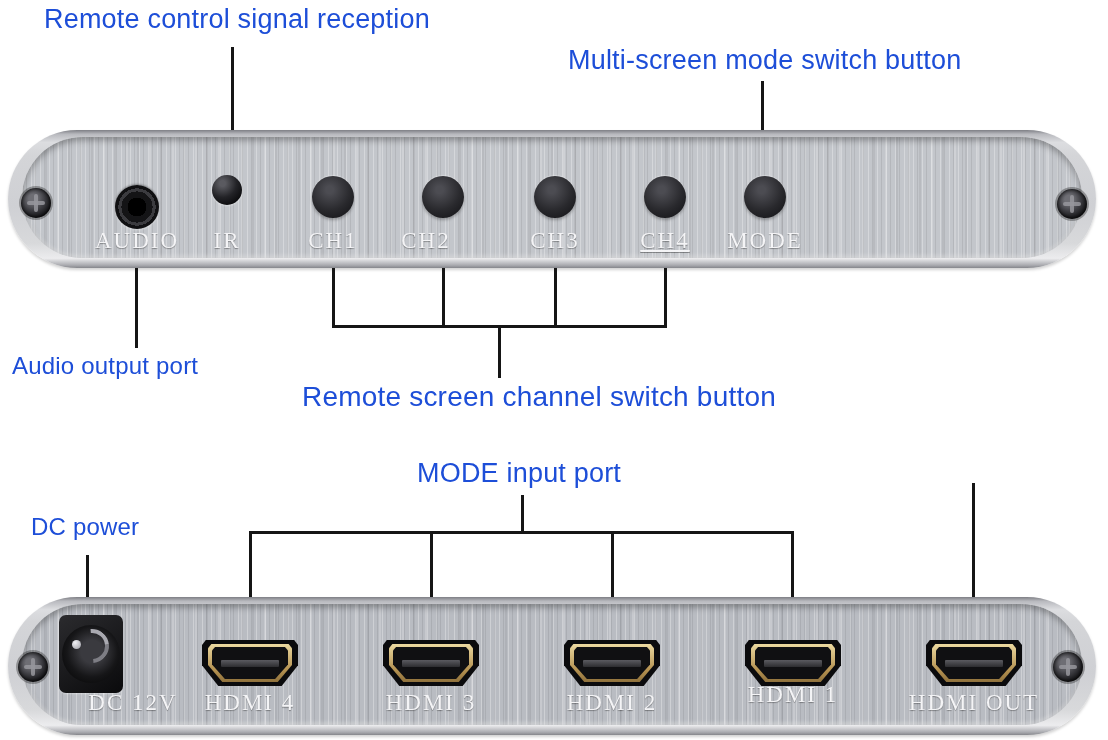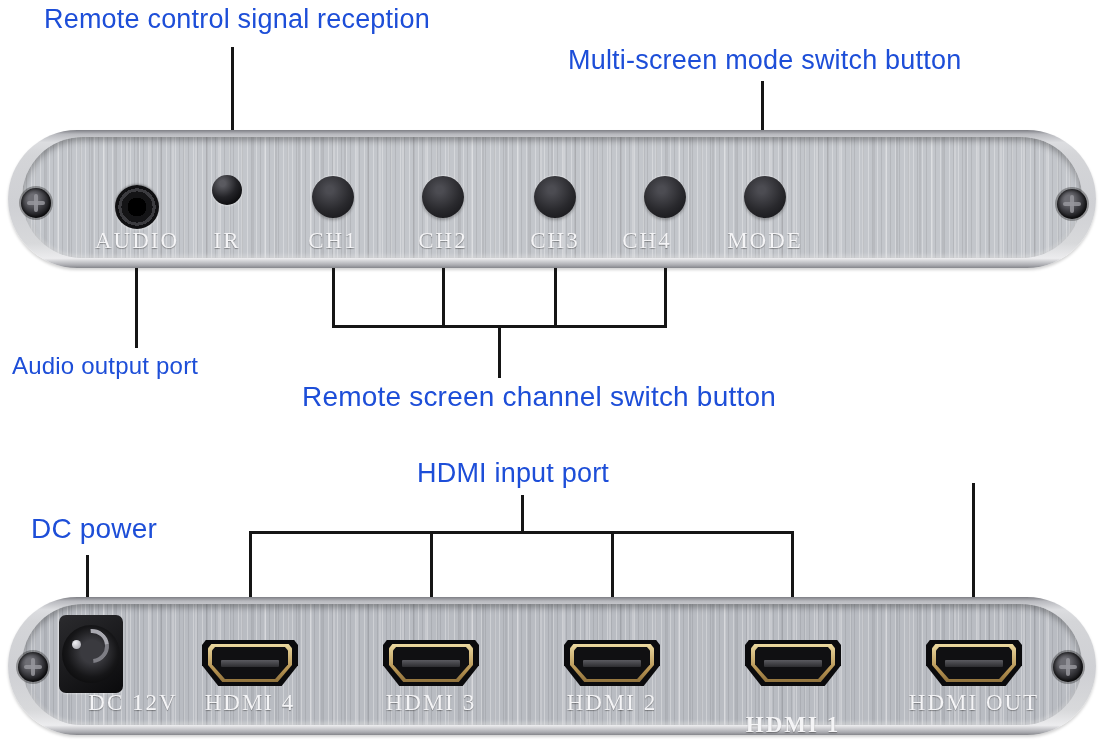--- a/index.html
+++ b/index.html
@@ -82,47 +82,47 @@
   <div class="ir-eye" style="left:212px;top:175px;"></div>
   <div class="pbtn" style="left:312px;top:176px;"></div>
   <div class="pbtn" style="left:422px;top:176px;"></div>
   <div class="pbtn" style="left:534px;top:176px;"></div>
   <div class="pbtn" style="left:644px;top:176px;"></div>
   <div class="pbtn" style="left:744px;top:176px;"></div>
 
   <div class="plabel" style="left:137px;top:228px;">AUDIO</div>
   <div class="plabel" style="left:227px;top:228px;">IR</div>
   <div class="plabel" style="left:333px;top:228px;">CH1</div>
-  <div class="plabel" style="left:443px;top:228px;">CH2</div>
+  <div class="plabel" style="left:426px;top:228px;">CH2</div>
   <div class="plabel" style="left:555px;top:228px;">CH3</div>
-  <div class="plabel" style="left:647px;top:228px;">CH4</div>
+  <div class="plabel" style="left:665px;top:228px;text-decoration:underline;">CH4</div>
   <div class="plabel" style="left:765px;top:228px;">MODE</div>
 
   <div class="vline" style="left:135px;top:268px;height:80px;"></div>
   <div class="ann" style="left:12px;top:352px;font-size:24px;">Audio output port</div>
 
   <div class="vline" style="left:332px;top:268px;height:59px;"></div>
   <div class="vline" style="left:442px;top:268px;height:59px;"></div>
   <div class="vline" style="left:554px;top:268px;height:59px;"></div>
   <div class="vline" style="left:664px;top:268px;height:59px;"></div>
   <div class="hline" style="left:332px;top:325px;width:335px;"></div>
   <div class="vline" style="left:498px;top:327px;height:51px;"></div>
   <div class="ann" style="left:302px;top:381px;font-size:28px;">Remote screen channel switch button</div>
 
-  <div class="ann" style="left:417px;top:458px;">HDMI input port</div>
+  <div class="ann" style="left:417px;top:458px;">MODE input port</div>
   <div class="vline" style="left:521px;top:495px;height:38px;"></div>
   <div class="hline" style="left:249px;top:531px;width:545px;"></div>
   <div class="vline" style="left:249px;top:533px;height:64px;"></div>
   <div class="vline" style="left:430px;top:533px;height:64px;"></div>
   <div class="vline" style="left:611px;top:533px;height:64px;"></div>
   <div class="vline" style="left:791px;top:533px;height:64px;"></div>
 
   <div class="vline" style="left:972px;top:483px;height:114px;"></div>
 
-  <div class="ann" style="left:31px;top:513px;font-size:28px;">DC power</div>
+  <div class="ann" style="left:31px;top:513px;font-size:24px;">DC power</div>
   <div class="vline" style="left:86px;top:555px;height:42px;"></div>
 
   <div class="panel" style="top:597px;">
     <div class="face rear"></div>
   </div>
 
   <div class="screw" style="left:18px;top:652px;"></div>
   <div class="screw" style="left:1053px;top:652px;"></div>
 
   <div class="dc-jack" style="left:59px;top:615px;">
@@ -159,16 +159,16 @@
     <div class="blk"></div>
       <div class="gold"></div>
       <div class="cav"></div>
       <div class="tongue"></div>
   </div>
 
   <div class="plabel" style="left:97px;top:690px;margin-left:36px;">DC 12V</div>
   <div class="plabel" style="left:250px;top:690px;">HDMI 4</div>
   <div class="plabel" style="left:431px;top:690px;">HDMI 3</div>
   <div class="plabel" style="left:612px;top:690px;">HDMI 2</div>
-  <div class="plabel" style="left:793px;top:712px;font-weight:bold;">HDMI 1</div>
+  <div class="plabel" style="left:793px;top:682px;">HDMI 1</div>
   <div class="plabel" style="left:974px;top:690px;">HDMI OUT</div>
 
 </div>
 
 </body></html>

